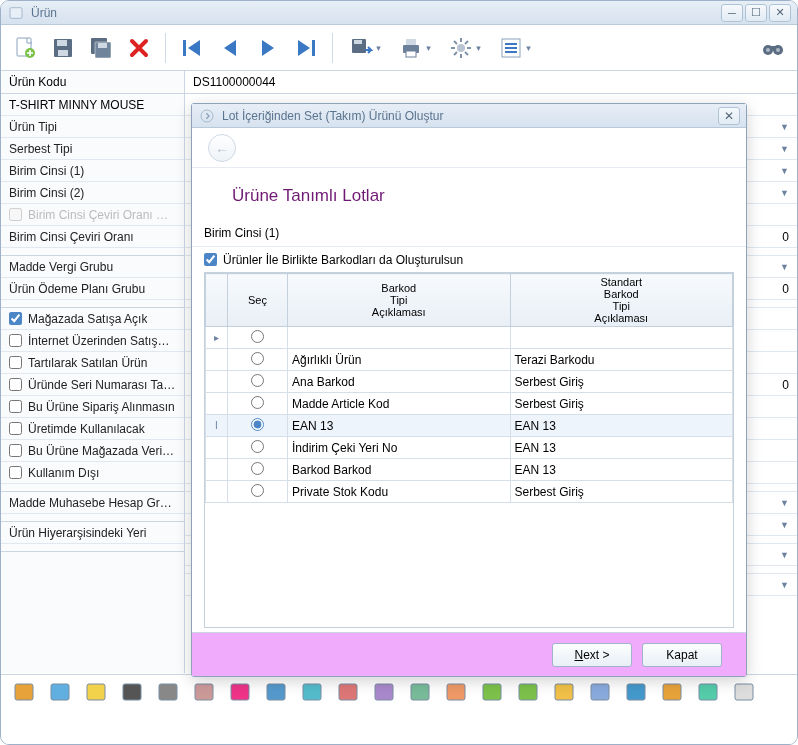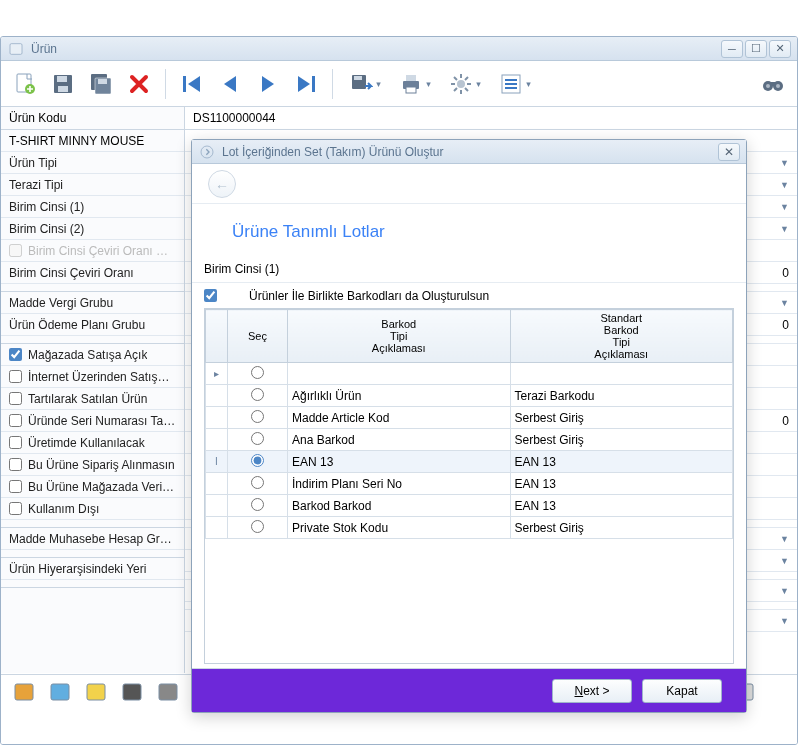--- a/index.html
+++ b/index.html
@@ -1,19 +1,19 @@
 <!DOCTYPE html>
 <html><head>
 <meta charset="utf-8">
 <style>
 * { box-sizing: border-box; margin: 0; padding: 0; font-family: "Segoe UI", Tahoma, sans-serif; font-size: 12px; }
 body { background: #fff; width: 798px; height: 745px; position: relative; overflow: hidden; }
 
 
-.window-border { position: absolute; inset: 0; border: 1px solid #9db2c9; border-radius: 3px; overflow: hidden; background: #fff; margin-top: 36px; }
+.window-border { position: absolute; inset: 0; border: 1px solid #9db2c9; border-radius: 9px; overflow: hidden; background: #fff; }
 .title-bar { height: 24px; background: linear-gradient(#e7eef6, #d6e2ef); border-bottom: 1px solid #b8c9da; display: flex; align-items: center; padding: 0 6px; color: #5b748f; }
 .title-bar .app-icon { width: 18px; height: 18px; margin-right: 6px; display: flex; align-items: center; justify-content: center; }
 .title-bar .app-icon svg { width: 16px; height: 16px; }
 .title-bar .title-text { flex: 1; font-size: 12px; }
 .title-bar .ctl { width: 22px; height: 18px; margin-left: 2px; background: linear-gradient(#f6f9fc, #e1ebf4); border: 1px solid #b0c3d6; border-radius: 3px; display: flex; align-items: center; justify-content: center; color: #567; font-size: 11px; cursor: default; }
 
 
 .toolbar { height: 46px; border-bottom: 1px solid #cbd6e2; display: flex; align-items: center; padding: 0 8px; gap: 6px; background: #fff; }
 .toolbar .sep { width: 1px; height: 30px; background: #d0dae5; margin: 0 4px; }
 .tool-btn { width: 32px; height: 32px; display: flex; align-items: center; justify-content: center; border-radius: 2px; cursor: default; }
@@ -53,38 +53,38 @@
 
 .dialog { position: absolute; left: 190px; top: 102px; width: 556px; height: 574px; background: #fff; border: 1px solid #8da3ba; border-radius: 3px; box-shadow: 0 4px 16px rgba(0,0,0,.18); display: flex; flex-direction: column; }
 .dialog .dtitle { height: 24px; background: linear-gradient(#e7eef6, #d6e2ef); border-bottom: 1px solid #b8c9da; display: flex; align-items: center; padding: 0 6px; color: #5b748f; }
 .dialog .dtitle .dicon { width: 18px; height: 18px; margin-right: 6px; display: flex; align-items: center; justify-content: center; }
 .dialog .dtitle .dtext { flex: 1; font-size: 12px; }
 .dialog .dtitle .dclose { width: 22px; height: 18px; background: linear-gradient(#f6f9fc, #e1ebf4); border: 1px solid #b0c3d6; border-radius: 3px; display: flex; align-items: center; justify-content: center; font-size: 12px; color: #567; }
 
 .dialog .back-row { height: 40px; display: flex; align-items: center; padding: 0 16px; border-bottom: 1px solid #e6ecf2; }
 .back-btn { width: 28px; height: 28px; border-radius: 14px; border: 1px solid #cfd9e4; background: linear-gradient(#fff, #eef3f8); display: flex; align-items: center; justify-content: center; color: #b0bfce; font-size: 14px; }
 
-.dialog .section-title { padding: 18px 0 14px 40px; color: #3b82f6; font-size: 17px; }
+.dialog .section-title { padding: 18px 0 14px 40px; color: #701a75; font-size: 17px; }
 
 .dialog .dfield { display: flex; align-items: center; height: 26px; padding: 0 12px; gap: 8px; }
 .dialog .dfield label { width: 90px; }
 .dialog .dfield select { flex: 0 0 190px; height: 20px; border: 1px solid #a6b9cc; background: #fff; padding-left: 4px; }
 
-.dialog .dcheck { display: flex; align-items: center; height: 26px; padding: 0 12px; border-top: 1px solid #e6ecf2; gap: 26px; }
+.dialog .dcheck { display: flex; align-items: center; height: 26px; padding: 0 12px; border-top: 1px solid #e6ecf2; }
 .dialog .dcheck input { margin-right: 6px; }
 
 .dialog .grid { flex: 1; margin: 0 12px 4px 12px; border: 1px solid #c4d0dc; overflow: hidden; }
 .grid table { width: 100%; border-collapse: collapse; table-layout: fixed; }
 .grid th { background: linear-gradient(#f7fafd, #e8eff6); border: 1px solid #c4d0dc; font-weight: normal; font-size: 11px; padding: 2px 4px; text-align: center; vertical-align: middle; height: 50px; }
 .grid td { border: 1px solid #d6dfe8; padding: 2px 4px; height: 22px; font-size: 12px; }
 .grid td.sel { text-align: center; }
 .grid tr.active td { background: #eef4fb; }
 .grid .rowmark { width: 18px; text-align: center; color: #6b83a0; font-size: 10px; }
 
-.dialog .dfoot { height: 44px; border-top: 1px solid #cbd6e2; background: #6d28d9; display: flex; align-items: center; justify-content: flex-end; gap: 10px; padding: 0 24px; }
+.dialog .dfoot { height: 44px; border-top: 1px solid #cbd6e2; background: #f0abfc; display: flex; align-items: center; justify-content: flex-end; gap: 10px; padding: 0 24px; }
 .dialog .dfoot button { height: 24px; min-width: 80px; border: 1px solid #9fb5cb; border-radius: 3px; background: linear-gradient(#fdfefe, #e8eff6); padding: 0 14px; cursor: default; }
 .uline::first-letter { text-decoration: underline; }
 
 input[type=radio] { accent-color: #4c86c6; }
 input[type=checkbox] { accent-color: #4c86c6; }
 </style>
 </head>
 <body>
 
 <svg width="0" height="0" style="position:absolute">
@@ -253,21 +253,21 @@
   <div class="body-area">
     <div class="form-left">
       <div class="name-row">
           <span>T-SHIRT MINNY MOUSE</span>
         </div>
       <div id="left-fields">
           <div class="field-row">
             <label>Ürün Tipi</label>
           </div>
           <div class="field-row">
-            <label>Terazi Tipi</label>
+            <label>Serbest Tipi</label>
           </div>
           <div class="field-row">
             <label>Birim Cinsi (1)</label>
           </div>
           <div class="field-row">
             <label>Birim Cinsi (2)</label>
           </div>
           <div class="field-row disabled">
             <input type="checkbox" disabled="" style="">
             <label>Birim Cinsi Çeviri Oranı Değişk</label>
@@ -294,25 +294,25 @@
           <div class="field-row">
             <input type="checkbox" style="">
             <label>Tartılarak Satılan Ürün</label>
           </div>
           <div class="field-row">
             <input type="checkbox" style="">
             <label>Üründe Seri Numarası Takibi Y</label>
           </div>
           <div class="field-row">
             <input type="checkbox" style="">
+            <label>Bu Ürüne Sipariş Alınmasın</label>
+          </div>
+          <div class="field-row">
+            <input type="checkbox" style="">
             <label>Üretimde Kullanılacak</label>
-          </div>
-          <div class="field-row">
-            <input type="checkbox" style="">
-            <label>Bu Ürüne Sipariş Alınmasın</label>
           </div>
           <div class="field-row">
             <input type="checkbox" style="">
             <label>Bu Ürüne Mağazada Verilmesin</label>
           </div>
           <div class="field-row">
             <input type="checkbox" style="">
             <label>Kullanım Dışı</label>
           </div>
           <div class="field-row spacer"></div>
@@ -560,39 +560,39 @@
             </tr>
             <tr>
               <td class="rowmark"></td>
               <td class="sel"><input type="radio" name="gridsel" style=""></td>
               <td>Ağırlıklı Ürün</td>
               <td>Terazi Barkodu</td>
             </tr>
             <tr>
               <td class="rowmark"></td>
               <td class="sel"><input type="radio" name="gridsel" style=""></td>
-              <td>Madde Article Kod</td>
+              <td>Ana Barkod</td>
               <td>Serbest Giriş</td>
             </tr>
             <tr>
               <td class="rowmark"></td>
               <td class="sel"><input type="radio" name="gridsel" style=""></td>
-              <td>Ana Barkod</td>
+              <td>Madde Article Kod</td>
               <td>Serbest Giriş</td>
             </tr>
             <tr class="active">
               <td class="rowmark">I</td>
               <td class="sel"><input type="radio" name="gridsel" checked="" style=""></td>
               <td>EAN 13</td>
               <td>EAN 13</td>
             </tr>
             <tr>
               <td class="rowmark"></td>
               <td class="sel"><input type="radio" name="gridsel" style=""></td>
-              <td>İndirim Planı Seri No</td>
+              <td>İndirim Çeki Yeri No</td>
               <td>EAN 13</td>
             </tr>
             <tr>
               <td class="rowmark"></td>
               <td class="sel"><input type="radio" name="gridsel" style=""></td>
               <td>Barkod Barkod</td>
               <td>EAN 13</td>
             </tr>
             <tr>
               <td class="rowmark"></td>

